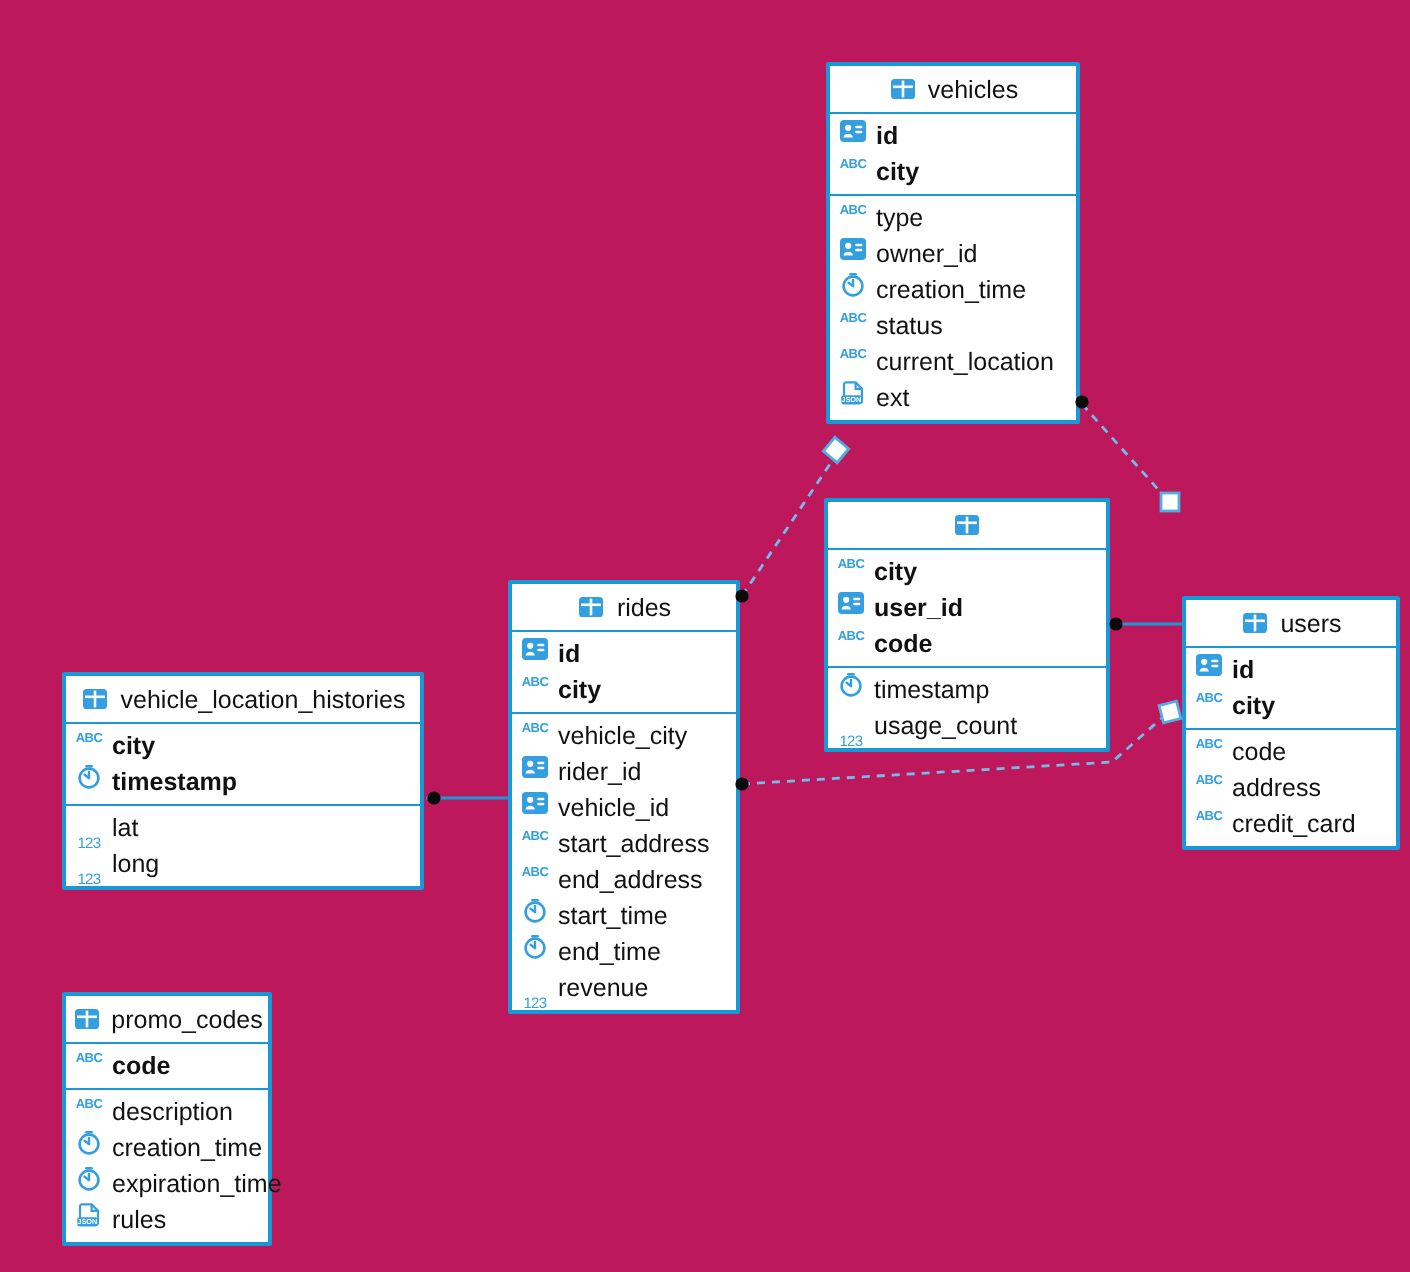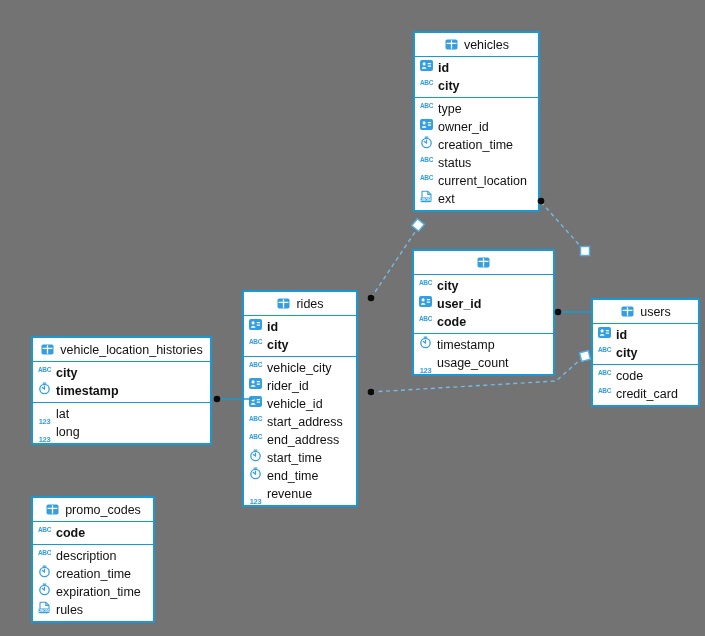--- a/index.html
+++ b/index.html
@@ -2,21 +2,21 @@
 <html style="--line-blue: #1899d6; --icon-blue: #339fe0;"><head>
 <meta charset="utf-8">
 <style>
   html,body{margin:0;padding:0;}
   body{
     width:705px;height:636px;background:#ffffff;
     font-family:"Liberation Sans", sans-serif;
     position:relative;overflow:hidden;
   }
   *{box-sizing:border-box;}
-  #canvas{position:relative;width:705px;height:636px;background:#737373;}
+  #canvas{position:relative;width:705px;height:636px;background:#be185d;}
   #tables-layer{position:absolute;inset:0;z-index:1;}
   #rel-layer{position:absolute;inset:0;z-index:10;pointer-events:none;}
   .db-table{
     position:absolute;background:#ffffff;
     border:2px solid var(--line-blue,#1899d6);
     border-radius:1px;
   }
   .tbl-header{
     height:24px;display:flex;align-items:center;justify-content:center;
     gap:5px;padding:0 4px;font-size:12.5px;color:#111;
@@ -31,21 +31,21 @@
   .tbl-row.key .field-name{font-weight:700;}
   .icon-box{
     width:15px;min-width:15px;height:13px;display:flex;
     align-items:center;justify-content:center;flex:none;
   }
   .glyph-abc{
     font-size:6.5px;font-weight:700;letter-spacing:-0.3px;
     color:var(--icon-blue,#339fe0);line-height:1;
   }
   .glyph-123{
-    font-size:7.5px;font-weight:700;letter-spacing:-0.3px;
+    font-size:7.5px;font-weight:400;letter-spacing:-0.3px;
     color:var(--icon-blue,#339fe0);line-height:1;margin-top:20px;
   }
   .field-name{line-height:18px;}
   .tbl-name{line-height:24px;}
 </style>
 </head>
 <body>
 
 <div id="canvas">
   <div id="tables-layer">
@@ -226,25 +226,31 @@
           <div class="tbl-row">
             <span class="icon-box">
               <span class="glyph-abc">ABC</span>
             </span>
             <span class="field-name">code</span>
           </div>
           <div class="tbl-row">
             <span class="icon-box">
               <span class="glyph-abc">ABC</span>
             </span>
+            <span class="field-name">address</span>
+          </div>
+          <div class="tbl-row">
+            <span class="icon-box">
+              <span class="glyph-abc">ABC</span>
+            </span>
             <span class="field-name">credit_card</span>
           </div>
         </div>
       </div>
-      <div class="db-table" style="left: 242px; top: 290px; width: 116px;">
+      <div class="db-table" style="left: 254px; top: 290px; width: 116px;">
         <div class="tbl-header">
           <span class="icon-box">
             <svg width="13" height="11" viewBox="0 0 13 11">
       <rect x="0.5" y="0.5" width="12" height="10" rx="1.8" fill="#339fe0"></rect>
       <line x1="1.5" y1="4.4" x2="11.5" y2="4.4" stroke="#fff" stroke-width="1.3"></line>
       <line x1="6.5" y1="1.3" x2="6.5" y2="9.7" stroke="#fff" stroke-width="1.3"></line>
     </svg>
           </span>
           <span class="tbl-name">rides</span>
         </div>
@@ -379,21 +385,21 @@
             <span class="field-name">lat</span>
           </div>
           <div class="tbl-row">
             <span class="icon-box">
               <span class="glyph-123">123</span>
             </span>
             <span class="field-name">long</span>
           </div>
         </div>
       </div>
-      <div class="db-table" style="left: 31px; top: 496px; width: 124px;">
+      <div class="db-table" style="left: 31px; top: 496px; width: 105px;">
         <div class="tbl-header">
           <span class="icon-box">
             <svg width="13" height="11" viewBox="0 0 13 11">
       <rect x="0.5" y="0.5" width="12" height="10" rx="1.8" fill="#339fe0"></rect>
       <line x1="1.5" y1="4.4" x2="11.5" y2="4.4" stroke="#fff" stroke-width="1.3"></line>
       <line x1="6.5" y1="1.3" x2="6.5" y2="9.7" stroke="#fff" stroke-width="1.3"></line>
     </svg>
           </span>
           <span class="tbl-name">promo_codes</span>
         </div>

